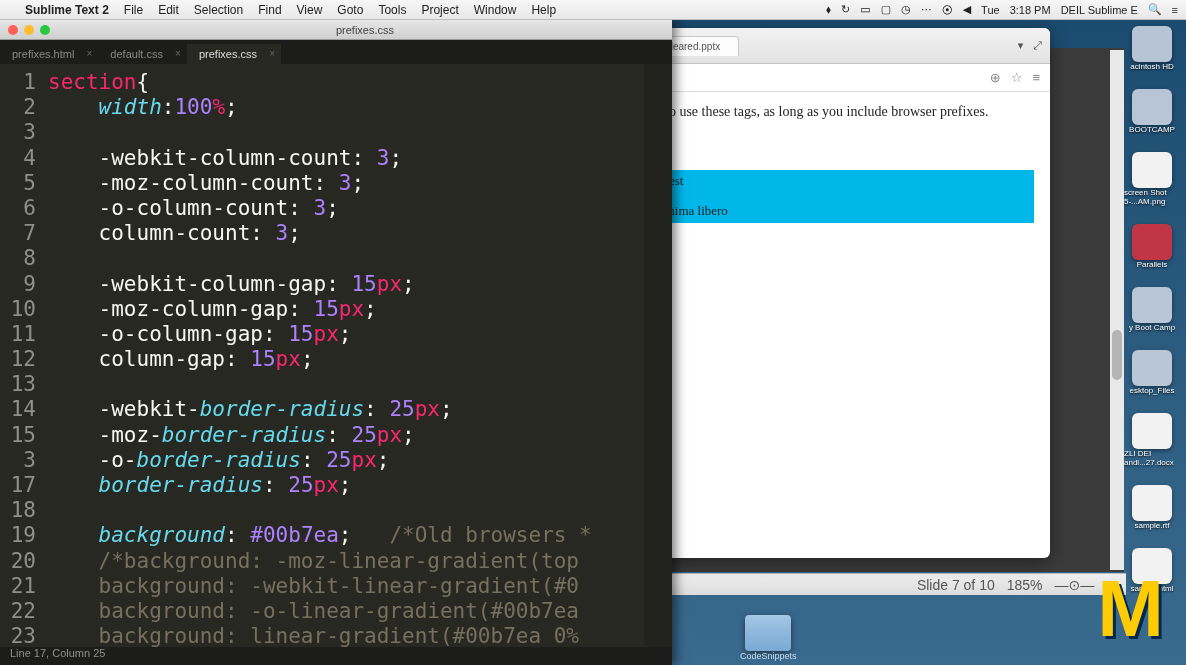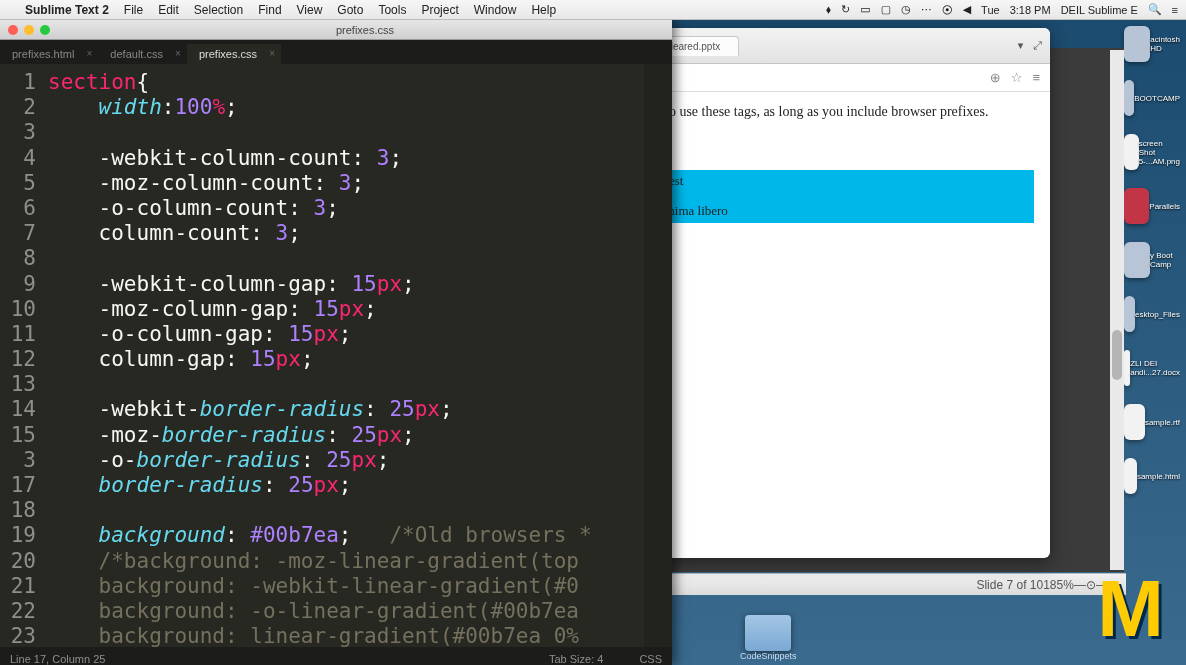--- a/index.html
+++ b/index.html
@@ -21,21 +21,21 @@
 .menubar .apple { font-size:13px; }
 .menubar .app { font-weight:700; }
 .menubar .spacer { flex:1; }
 .menubar .status { display:flex; gap:10px; padding-right:8px; align-items:center; font-size:11px; }
 
 
 .desktop-icons {
   position:absolute; right:6px; top:26px; width:56px;
   display:flex; flex-direction:column; gap:18px; z-index:1;
 }
-.dicon { display:flex; flex-direction:row; align-items:center; font-size:8px; color:#fff; text-shadow:0 1px 2px #000; }
+.dicon { display:flex; flex-direction:column; align-items:center; font-size:8px; color:#fff; text-shadow:0 1px 2px #000; }
 .dicon .glyph { width:40px; height:36px; border-radius:6px; background:rgba(200,210,225,.9); box-shadow:0 2px 4px rgba(0,0,0,.4); display:flex; align-items:center; justify-content:center; font-size:18px; color:#556; }
 .dicon.red .glyph { background:#c13546; color:#fff; }
 .dicon.doc .glyph { background:#f2f2f2; }
 .dicon.html .glyph { background:#f2f2f2; position:relative; }
 
 
 .sublime {
   position:absolute; top:20px; left:0; width:672px; height:645px;
   background:#272822; z-index:40; display:flex; flex-direction:column;
   box-shadow:4px 0 10px rgba(0,0,0,.5);
@@ -55,21 +55,21 @@
 .tab.active { background:#272822; color:#ddd; }
 .tab .x { position:absolute; right:6px; top:4px; font-size:10px; color:#666; }
 
 .editor { flex:1; display:flex; font-family:"Consolas","Monaco",monospace; font-size:21px; line-height:25.2px; position:relative; overflow:hidden; }
 .gutter { width:44px; text-align:right; padding:6px 8px 0 0; color:#8f908a; user-select:none; }
 .gutter div { height:25.2px; }
 .code { flex:1; padding:6px 0 0 4px; color:#f8f8f2; white-space:pre; overflow:hidden; }
 .code .l { height:25.2px; }
 .minimap { position:absolute; right:0; top:0; width:28px; height:100%; background:#20201e; opacity:.6; }
 .t-sel{color:#f92672} .t-prop{color:#66d9ef; font-style:italic} .t-num{color:#ae81ff} .t-unit{color:#f92672} .t-punc{color:#f8f8f2} .t-comm{color:#75715e} .t-hex{color:#ae81ff}
-.statusbar { height:18px; background:#1c1c1a; color:#8f908a; font-size:11px; display:flex; align-items:flex-end; padding:0 10px; gap:36px; }
+.statusbar { height:18px; background:#1c1c1a; color:#8f908a; font-size:11px; display:flex; align-items:flex-start; padding:0 10px; gap:15px;flex-direction:column; }
 .statusbar .sp { flex:1; }
 
 
 .browser {
   position:absolute; top:28px; left:560px; width:490px; height:530px;
   background:#fff; z-index:20; border-radius:6px;
   box-shadow:0 4px 18px rgba(0,0,0,.45);
   display:flex; flex-direction:column; overflow:hidden;
 }
 .browser .chrome { height:36px; background:linear-gradient(#f2f2f2,#e3e3e3); border-bottom:1px solid #c5c5c5; display:flex; align-items:center; font-size:11px; color:#555; }
@@ -79,22 +79,22 @@
 .browser .content { flex:1; padding:12px 16px; font-family:"Times New Roman",serif; color:#222; }
 .browser .content p { font-size:14px; margin-bottom:18px; }
 .browser .content h3 { font-size:22px; font-weight:700; margin-bottom:6px; }
 .columns { background:#00b7ea; padding:4px 6px; display:flex; gap:14px; font-size:13px; line-height:1.15; }
 .columns div { flex:1; }
 
 
 .ppt {
   position:absolute; left:600px; right:60px; bottom:70px; height:22px;
   background:linear-gradient(#f0f0f0,#dcdcdc); border-top:1px solid #bbb;
-  display:flex; align-items:center; justify-content:flex-end; 
-  font-size:12px; color:#555; padding:0 8px; z-index:15;
+  display:flex; align-items:center; justify-content:flex-end; gap:12px;
+  font-size:14px; color:#555; padding:0 8px; z-index:15;
 }
 .ppt-scroll { position:absolute; right:62px; top:50px; width:14px; height:520px; background:#e9e9e9; z-index:16; }
 .ppt-scroll .thumb { position:absolute; top:280px; width:10px; left:2px; height:50px; background:#b5b5b5; border-radius:5px; }
 
 
 .dock { position:absolute; bottom:4px; left:740px; display:flex; flex-direction:column; align-items:center; font-size:9px; color:#cde; z-index:5;}
 .dock .fold { width:46px; height:36px; border-radius:4px; background:linear-gradient(#a4c6e4,#7aa9d4); box-shadow:0 2px 6px rgba(0,0,0,.5); }
 
 
 .logo-m { position:absolute; right:30px; bottom:10px; font-size:80px; font-weight:900; color:#ffcb05; font-family:"Arial Black",sans-serif; letter-spacing:-8px; z-index:60; text-shadow:3px 3px 0 #00274c; }

